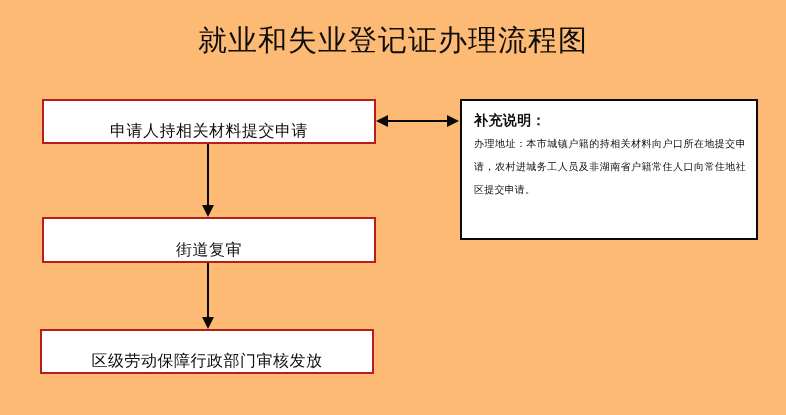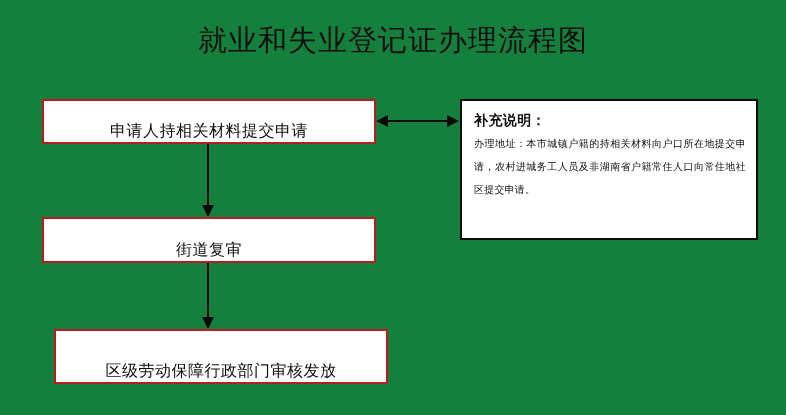--- a/index.html
+++ b/index.html
@@ -7,21 +7,21 @@
     padding: 0;
     background: #ffffff;
   }
   body {
     font-family: "DejaVu Sans", "Liberation Sans", sans-serif;
   }
   #canvas {
     position: relative;
     width: 786px;
     height: 415px;
-    background: #15803d;
+    background: #fdba74;
     overflow: hidden;
   }
 
   
   .title {
     position: absolute;
     left: 0;
     top: 22px;
     width: 786px;
     text-align: center;
@@ -43,21 +43,21 @@
     align-items: flex-end;
     justify-content: center;
     color: #0d0d0d;
     font-size: 16px;
     line-height: 22px;
     letter-spacing: 0.5px;
     white-space: nowrap;
   }
   #box-apply   { left: 42px;  top: 99px;  width: 334px; height: 45px; }
   #box-review  { left: 42px;  top: 217px; width: 334px; height: 46px; font-family: Liberation Serif, serif; }
-  #box-issue   { left: 54px;  top: 329px; width: 334px; height: 55px; }
+  #box-issue   { left: 40px;  top: 329px; width: 334px; height: 45px; }
 
   
   #note-box {
     position: absolute;
     left: 460px;
     top: 99px;
     width: 298px;
     height: 141px;
     box-sizing: border-box;
     border: 2px solid #0a0a0a;

